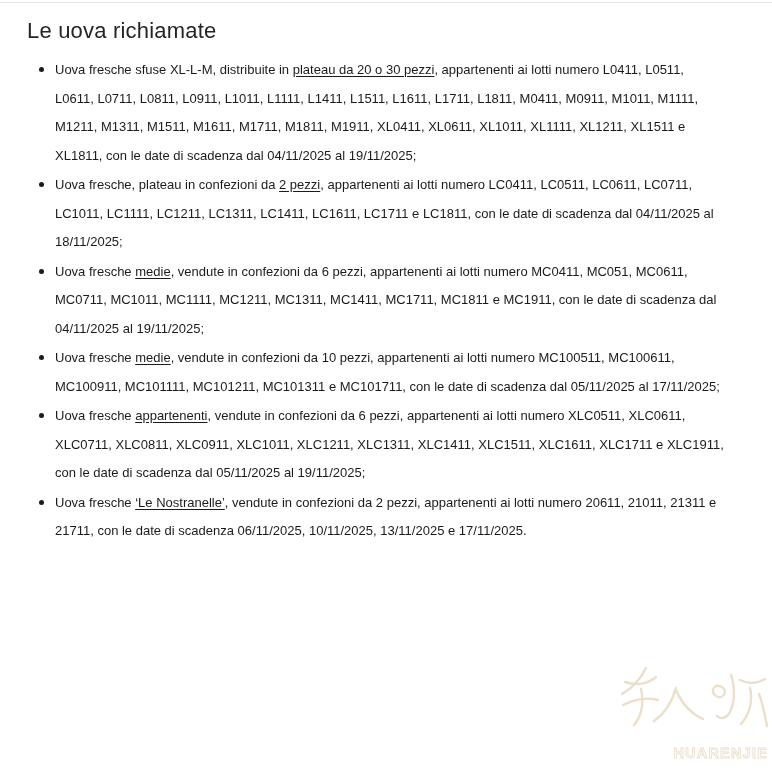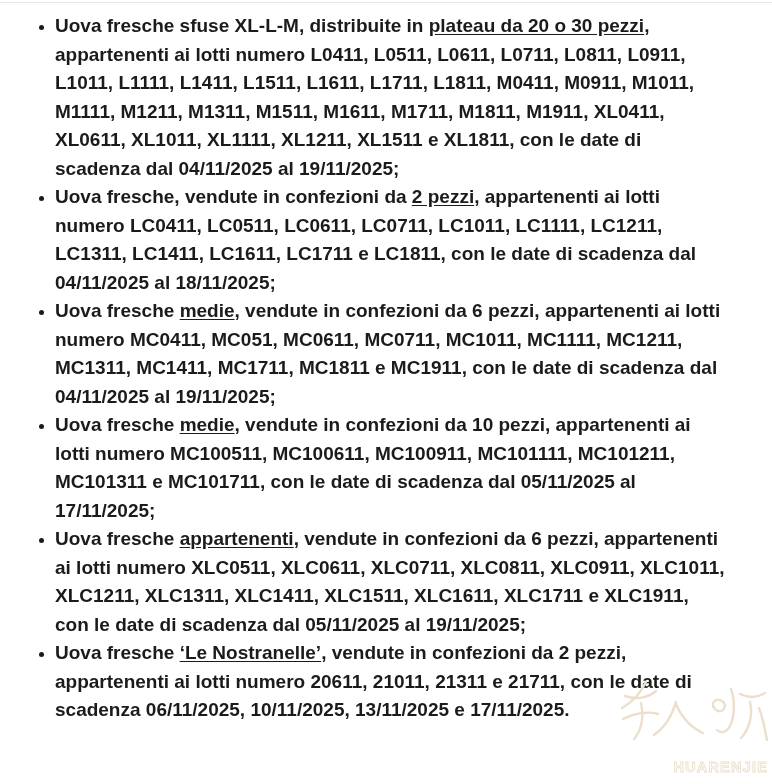--- a/index.html
+++ b/index.html
@@ -40,62 +40,62 @@
     color: var(--heading);
     margin: 0;
     padding: 13px 0 0 0;
     line-height: 30px;
     letter-spacing: 0.2px;
   }
   ul.recall-list {
     margin: 9px 0 0 0;
     padding: 0 0 0 28px;
     max-width: 699px;
-    font-size: 19px;
+    font-size: 13px;
     line-height: 28.5px;
     color: var(--text);
-    font-weight: bold;
   }
   ul.recall-list li {
     margin: 0;
     padding: 0;
   }
   ul.recall-list li::marker {
     color: var(--text);
     font-size: 15px;
   }
   .u {
     text-decoration: underline;
     text-underline-offset: 2px;
     color: inherit;
   }
   .watermark {
     position: absolute;
     right: 2px;
-    bottom: 6px;
+    bottom: 20px;
     width: 152px;
     height: 102px;
     color: var(--wm);
     pointer-events: none;
   }
   .watermark svg { width: 100%; height: 100%; }
   .watermark text {
     font-family: "Liberation Sans", sans-serif;
     font-weight: bold;
   }
 </style>
 </head>
 <body>
 
 <div class="top-border"></div>
 
 <div class="page">
+  <h1 class="title">Le uova richiamate</h1>
   <ul class="recall-list">
       <li><span>Uova fresche sfuse XL-L-M, distribuite in </span><span class="u">plateau da 20 o 30 pezzi</span><span>, appartenenti ai lotti numero L0411, L0511, L0611, L0711, L0811, L0911, L1011, L1111, L1411, L1511, L1611, L1711, L1811, M0411, M0911, M1011, M1111, M1211, M1311, M1511, M1611, M1711, M1811, M1911, XL0411, XL0611, XL1011, XL1111, XL1211, XL1511 e XL1811, con le date di scadenza dal 04/11/2025 al 19/11/2025;</span></li>
-      <li><span>Uova fresche, vendute in confezioni da </span><span class="u">2 pezzi</span><span>, appartenenti ai lotti numero LC0411, LC0511, LC0611, LC0711, LC1011, LC1111, LC1211, LC1311, LC1411, LC1611, LC1711 e LC1811, con le date di scadenza dal 04/11/2025 al 18/11/2025;</span></li>
+      <li><span>Uova fresche, plateau in confezioni da </span><span class="u">2 pezzi</span><span>, appartenenti ai lotti numero LC0411, LC0511, LC0611, LC0711, LC1011, LC1111, LC1211, LC1311, LC1411, LC1611, LC1711 e LC1811, con le date di scadenza dal 04/11/2025 al 18/11/2025;</span></li>
       <li><span>Uova fresche </span><span class="u">medie</span><span>, vendute in confezioni da 6 pezzi, appartenenti ai lotti numero MC0411, MC051, MC0611, MC0711, MC1011, MC1111, MC1211, MC1311, MC1411, MC1711, MC1811 e MC1911, con le date di scadenza dal 04/11/2025 al 19/11/2025;</span></li>
       <li><span>Uova fresche </span><span class="u">medie</span><span>, vendute in confezioni da 10 pezzi, appartenenti ai lotti numero MC100511, MC100611, MC100911, MC101111, MC101211, MC101311 e MC101711, con le date di scadenza dal 05/11/2025 al 17/11/2025;</span></li>
       <li><span>Uova fresche </span><span class="u">appartenenti</span><span>, vendute in confezioni da 6 pezzi, appartenenti ai lotti numero XLC0511, XLC0611, XLC0711, XLC0811, XLC0911, XLC1011, XLC1211, XLC1311, XLC1411, XLC1511, XLC1611, XLC1711 e XLC1911, con le date di scadenza dal 05/11/2025 al 19/11/2025;</span></li>
       <li><span>Uova fresche </span><span class="u">‘Le Nostranelle’</span><span>, vendute in confezioni da 2 pezzi, appartenenti ai lotti numero 20611, 21011, 21311 e 21711, con le date di scadenza 06/11/2025, 10/11/2025, 13/11/2025 e 17/11/2025.</span></li>
     </ul>
 </div>
 
 <div class="watermark">
   <svg viewBox="0 0 152 102" xmlns="http://www.w3.org/2000/svg">
     <g fill="none" stroke="currentColor" stroke-width="2.4" stroke-linecap="round">

